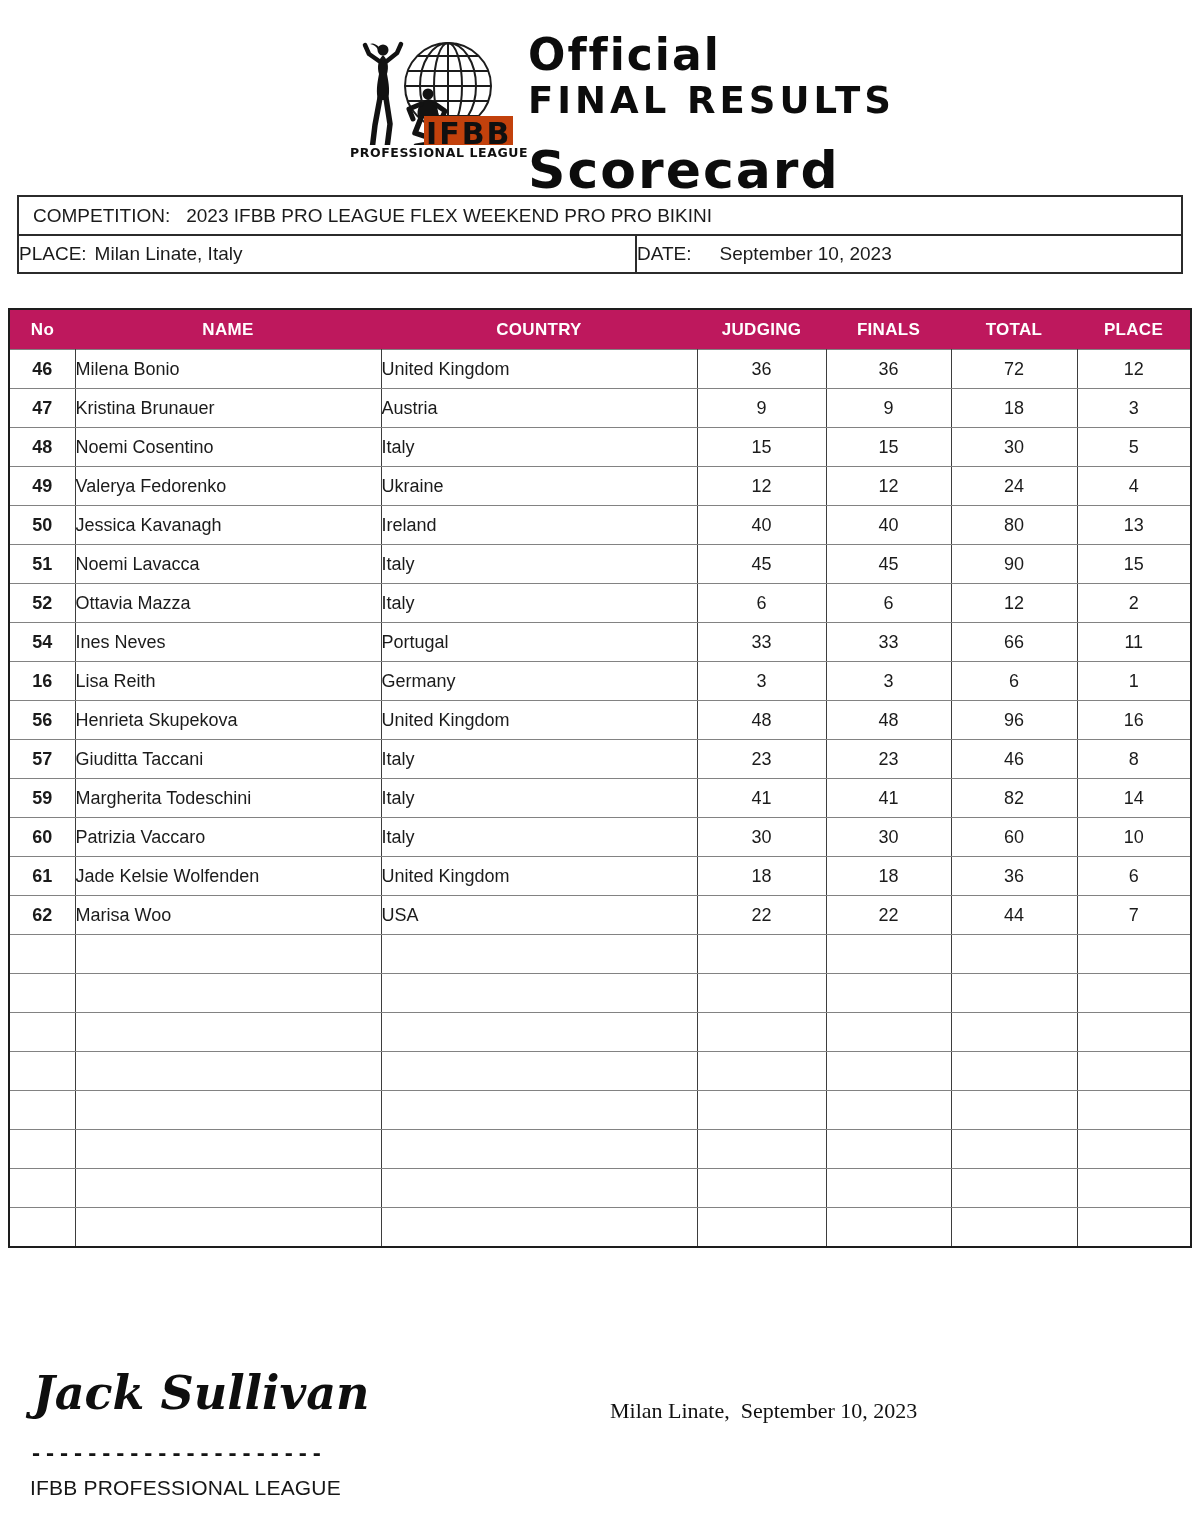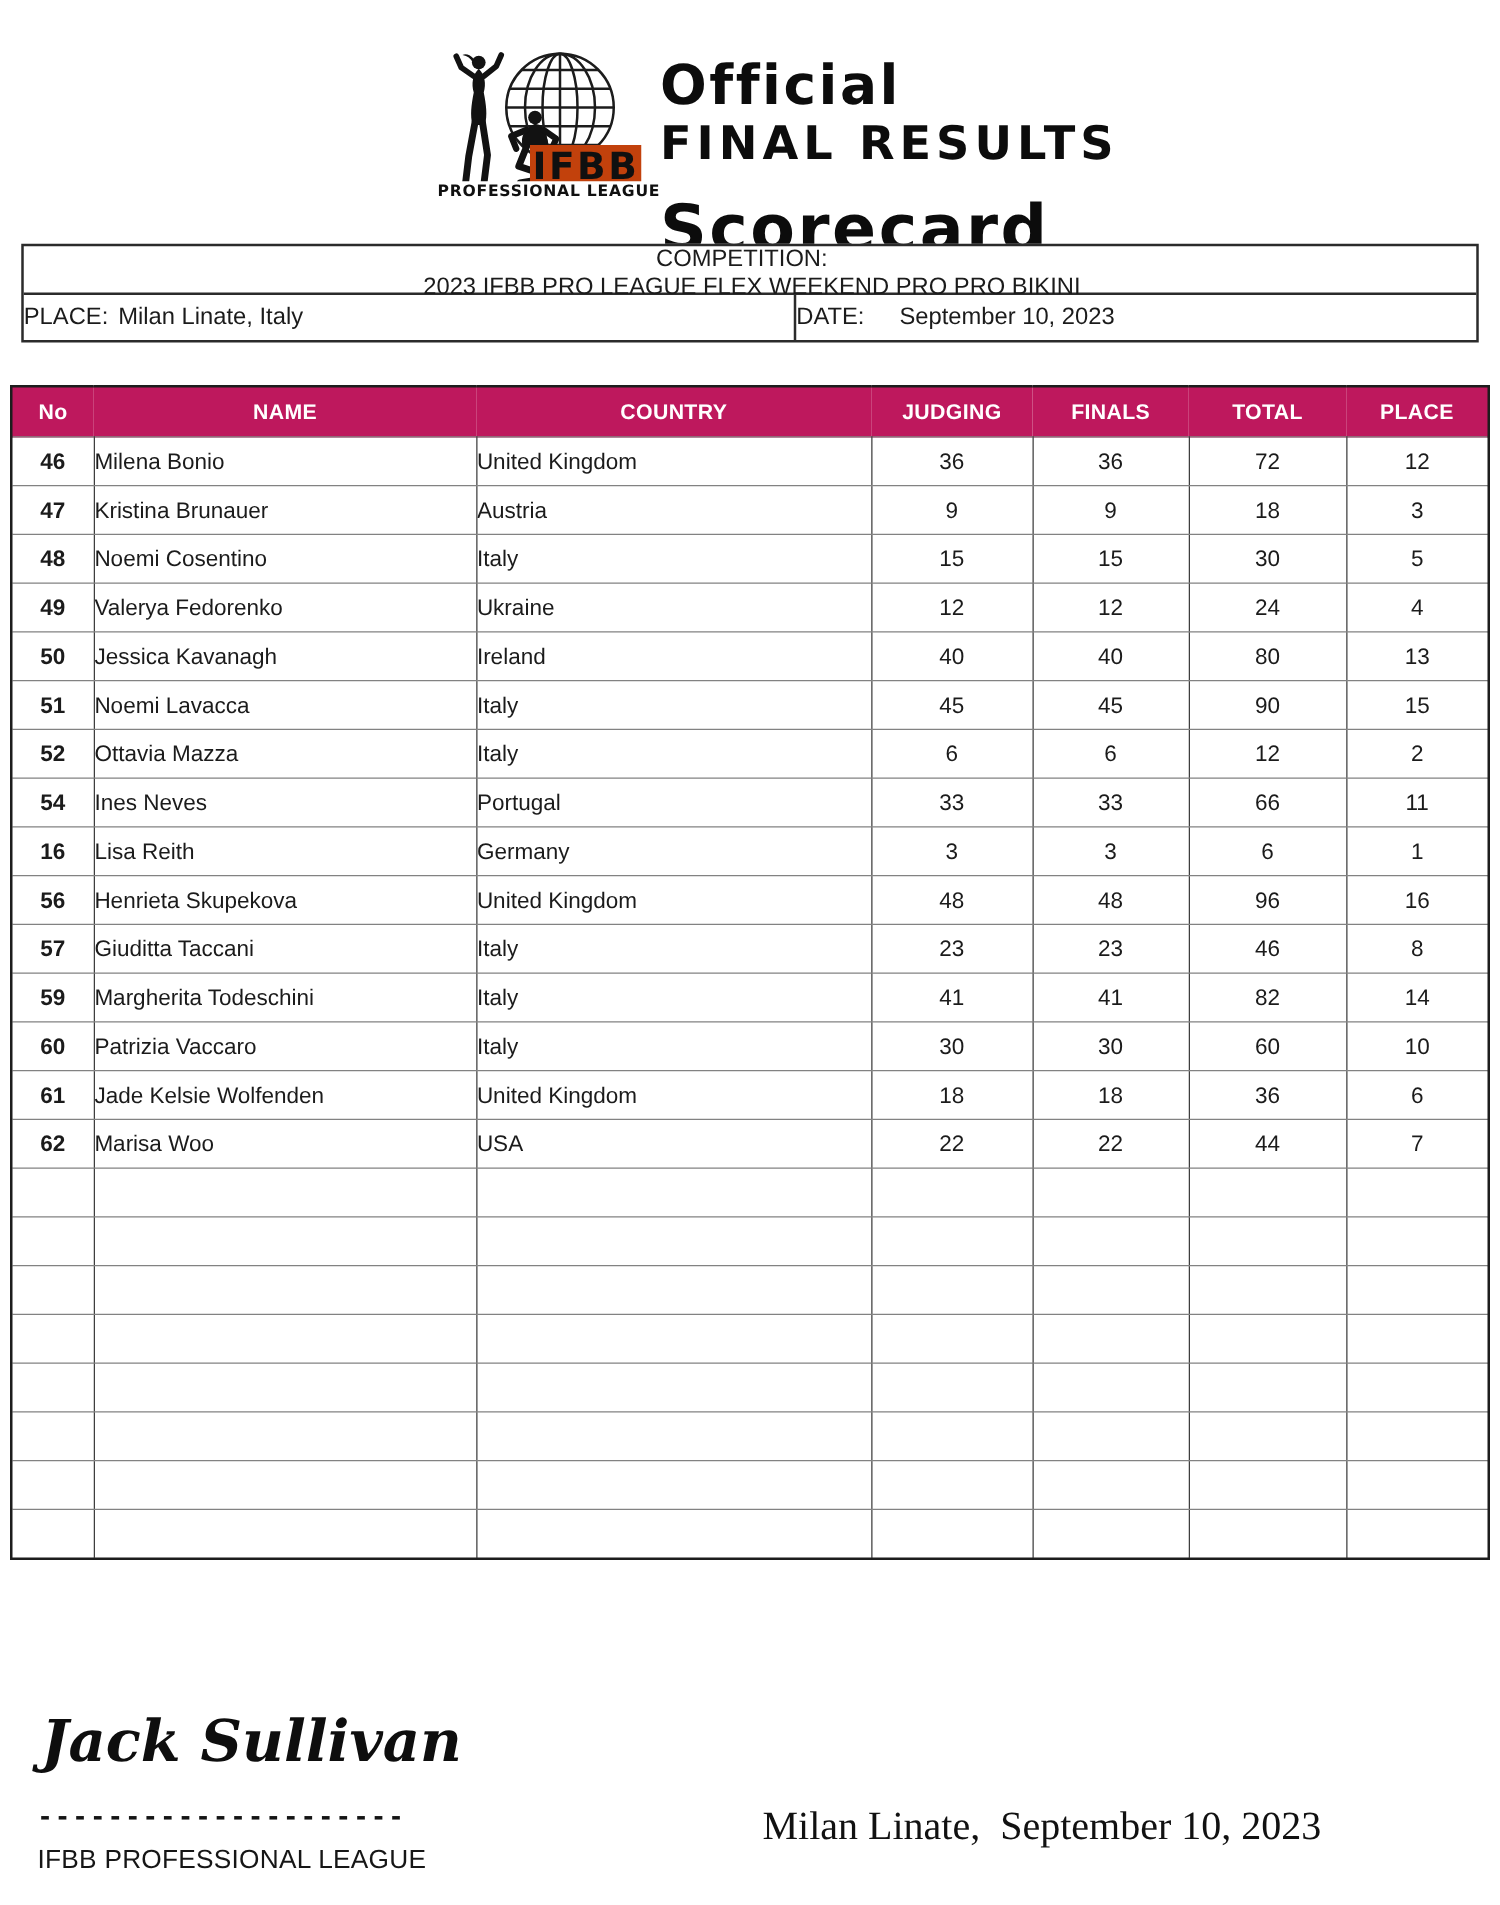--- a/index.html
+++ b/index.html
@@ -20,27 +20,27 @@
     color:#101010;
   }
   .logo-sub {
     position:absolute; left:4px; top:105px; white-space:nowrap;
     font-family:"DejaVu Sans", sans-serif; font-weight:bold;
     font-size:12.5px; letter-spacing:0.6px; background:#fff; color:#101010;
   }
 
   
   .title { position:absolute; left:528px; top:30px; font-family:"DejaVu Sans", sans-serif; font-weight:bold; color:#0c0c0c; }
-  .title-1 { font-size:44px; line-height:50px; letter-spacing:2px;margin-top:14px; }
+  .title-1 { font-size:44px; line-height:50px; letter-spacing:2px; }
   .title-2 { font-size:37px; line-height:42px; letter-spacing:4px; }
   .title-3 { font-size:52px; line-height:50px; letter-spacing:2px;margin-top:23px; }
 
   
   .info-box { position:absolute; left:17px; top:195px; width:1166px; border:2px solid #2b2b2b; box-sizing:border-box; background:#fff; }
-  .info-row1 { height:37px; border-bottom:2px solid #2b2b2b; display:flex; align-items:center; padding-left:3px; font-size:19px;flex-direction:column; }
+  .info-row1 { height:37px; border-bottom:2px solid #2b2b2b; display:flex; align-items:center; padding-left:14px; font-size:19px; }
   .info-row1 .lbl { margin-right:16px; }
   .info-row2 { height:36px; display:flex; }
   .info-place { width:618px; box-sizing:border-box; border-right:2px solid #2b2b2b; display:flex; align-items:center; font-size:19px; }
   .info-place .lbl { margin-right:8px; }
   .info-date { flex:1; display:flex; align-items:center; font-size:19px; }
   .info-date .lbl { margin-right:28px; }
 
   
   table.results {
     position:absolute; left:8px; top:308px; width:1182px;
@@ -71,21 +71,21 @@
     position:absolute; left:30px; top:1441px;
     font-family:"DejaVu Sans Mono", monospace; font-weight:bold;
     font-size:20px; letter-spacing:2px; color:#141414;
   }
   .footer-org {
     position:absolute; left:30px; top:1476px;
     font-size:21px; letter-spacing:0.2px; color:#161616;
   }
   .footer-place-date {
     position:absolute; left:610px; top:1398px; white-space:pre;
-    font-family:"Liberation Serif", serif; font-size:32px; color:#111;margin-top:44px;
+    font-family:"Liberation Serif", serif; font-size:22px; color:#111;
   }
 </style>
 </head>
 <body>
 
 <div class="page">
 
   <div class="logo">
     <svg width="182" height="128" viewBox="0 0 182 128">
 

